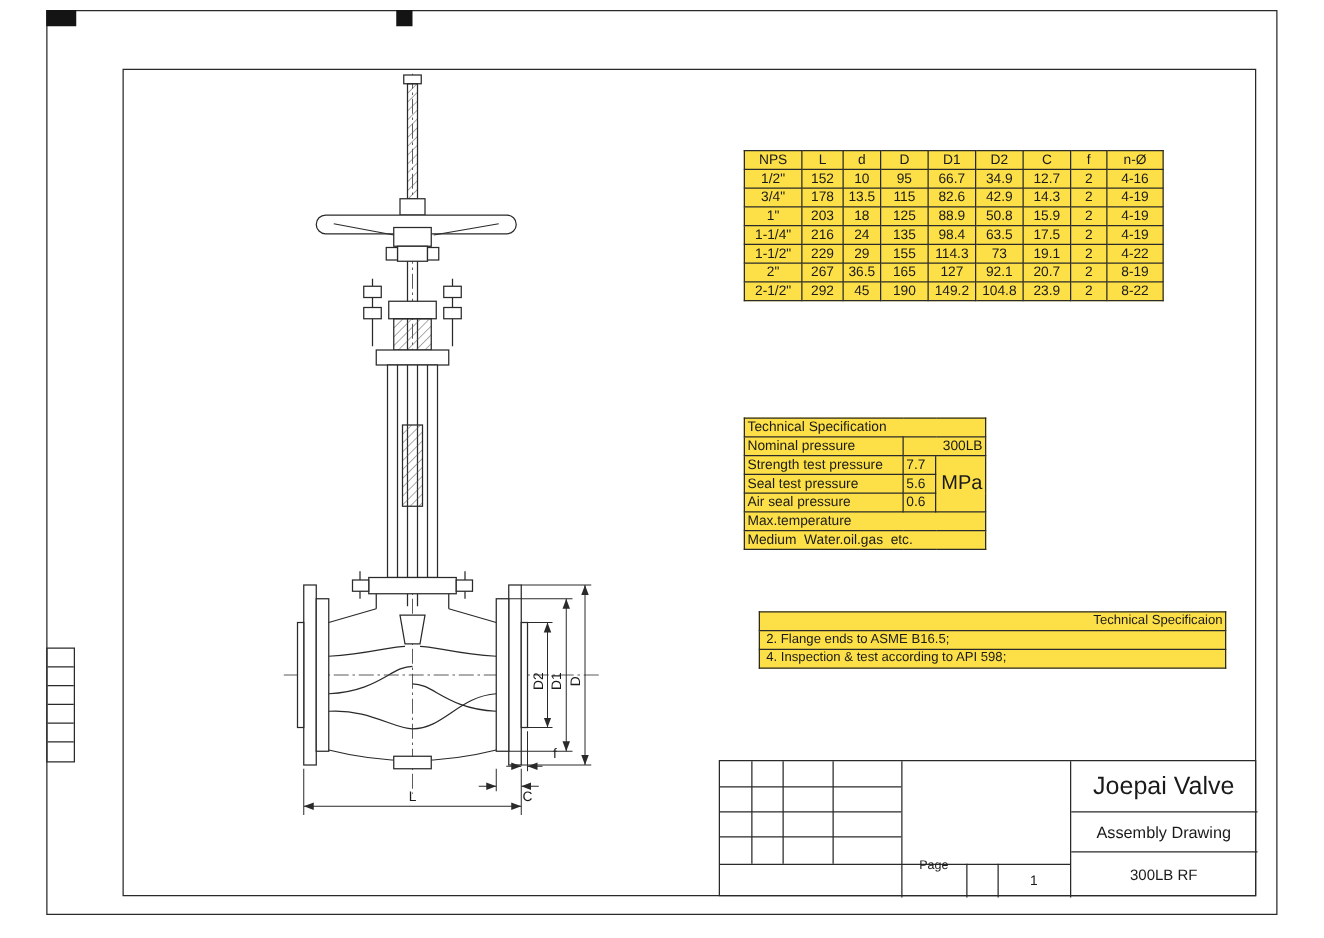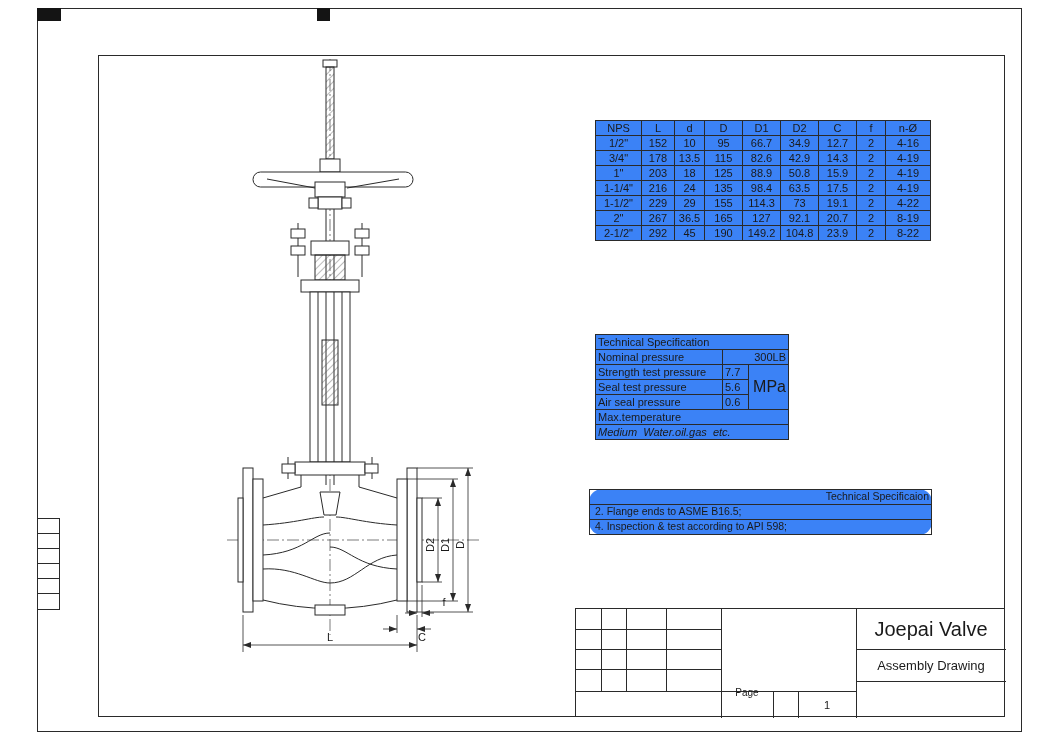--- a/index.html
+++ b/index.html
@@ -1,28 +1,28 @@
 <!DOCTYPE html>
 <html><head>
 <meta charset="utf-8">
 <style>
   * { margin:0; padding:0; box-sizing:border-box; }
   html,body { width:1059px; height:750px; background:#ffffff; overflow:hidden;
     font-family:"Liberation Sans", sans-serif; color:#1a1a1a; }
   .abs { position:absolute; }
   .line { position:absolute; background:#2a2a2a; }
-  table { border-collapse:collapse; table-layout:fixed; background:#3b82f6; }
+  table { border-collapse:collapse; table-layout:fixed; background:#fde047; }
   td { border:1px solid #2a2a2a; font-size:11px; padding:0 2px; height:16px;
        line-height:1.1; overflow:hidden; white-space:nowrap; }
   .dims td { text-align:center; height:15px; }
   .spec td { height:15px; }
   .notes td { height:15px; font-size:10.5px; padding-left:5px; }
   .tl { text-align:left; }
   .ctr { text-align:right; }
-  .pre { white-space:pre;font-style:italic; }
+  .pre { white-space:pre; }
   .cell { position:absolute; display:flex; align-items:center; justify-content:center; }
 </style>
 </head>
 <body>
 
 <div class="abs" style="left:37px;top:8px;width:985px;height:724px;border:1px solid #2a2a2a;"></div>
 <div class="abs" style="left:98px;top:55px;width:907px;height:662px;border:1px solid #2a2a2a;"></div>
 
 <div class="abs" style="left:37px;top:8px;width:24px;height:13px;background:#141414;"></div>
 <div class="abs" style="left:317px;top:8px;width:13px;height:13px;background:#141414;"></div>
@@ -283,21 +283,21 @@
   </tr>
   <tr>
     <td colspan="3" class="tl">Max.temperature</td>
   </tr>
   <tr>
     <td colspan="3" class="tl pre">Medium  Water.oil.gas  etc.</td>
   </tr>
 </tbody>
   </table>
 
-<table class="abs notes" style="left:589px;top:489px;width:343px;border-radius:13px;">
+<table class="abs notes" style="left:607px;top:489px;width:374px;">
   <thead>
     <tr>
         <td class="ctr">Technical Specificaion</td>
       </tr>
   </thead>
   <tbody>
       <tr>
         <td>2. Flange ends to ASME B16.5;</td>
       </tr>
       <tr>
@@ -317,15 +317,16 @@
   <div class="line" style="left:0;top:40px;width:145px;height:1px;"></div>
   <div class="line" style="left:0;top:60px;width:145px;height:1px;"></div>
   <div class="line" style="left:0;top:82px;width:280px;height:1px;"></div>
   <div class="line" style="left:197px;top:82px;width:1px;height:27px;"></div>
   <div class="line" style="left:222px;top:82px;width:1px;height:27px;"></div>
   <div class="line" style="left:281px;top:40px;width:149px;height:1px;"></div>
   <div class="line" style="left:281px;top:72px;width:149px;height:1px;"></div>
 
   <div class="cell" style="left:280px;top:0;width:150px;height:40px;font-size:20px;">Joepai Valve</div>
   <div class="cell" style="left:280px;top:40px;width:150px;height:32px;font-size:13px;">Assembly Drawing</div>
+  <div class="cell" style="left:280px;top:72px;width:150px;height:37px;font-size:12px;">300LB RF</div>
   <div class="cell" style="left:145px;top:70px;width:52px;height:27px;font-size:10px;">Page</div>
   <div class="cell" style="left:222px;top:82px;width:58px;height:27px;font-size:11px;">1</div>
 </div>
 
 </body></html>

